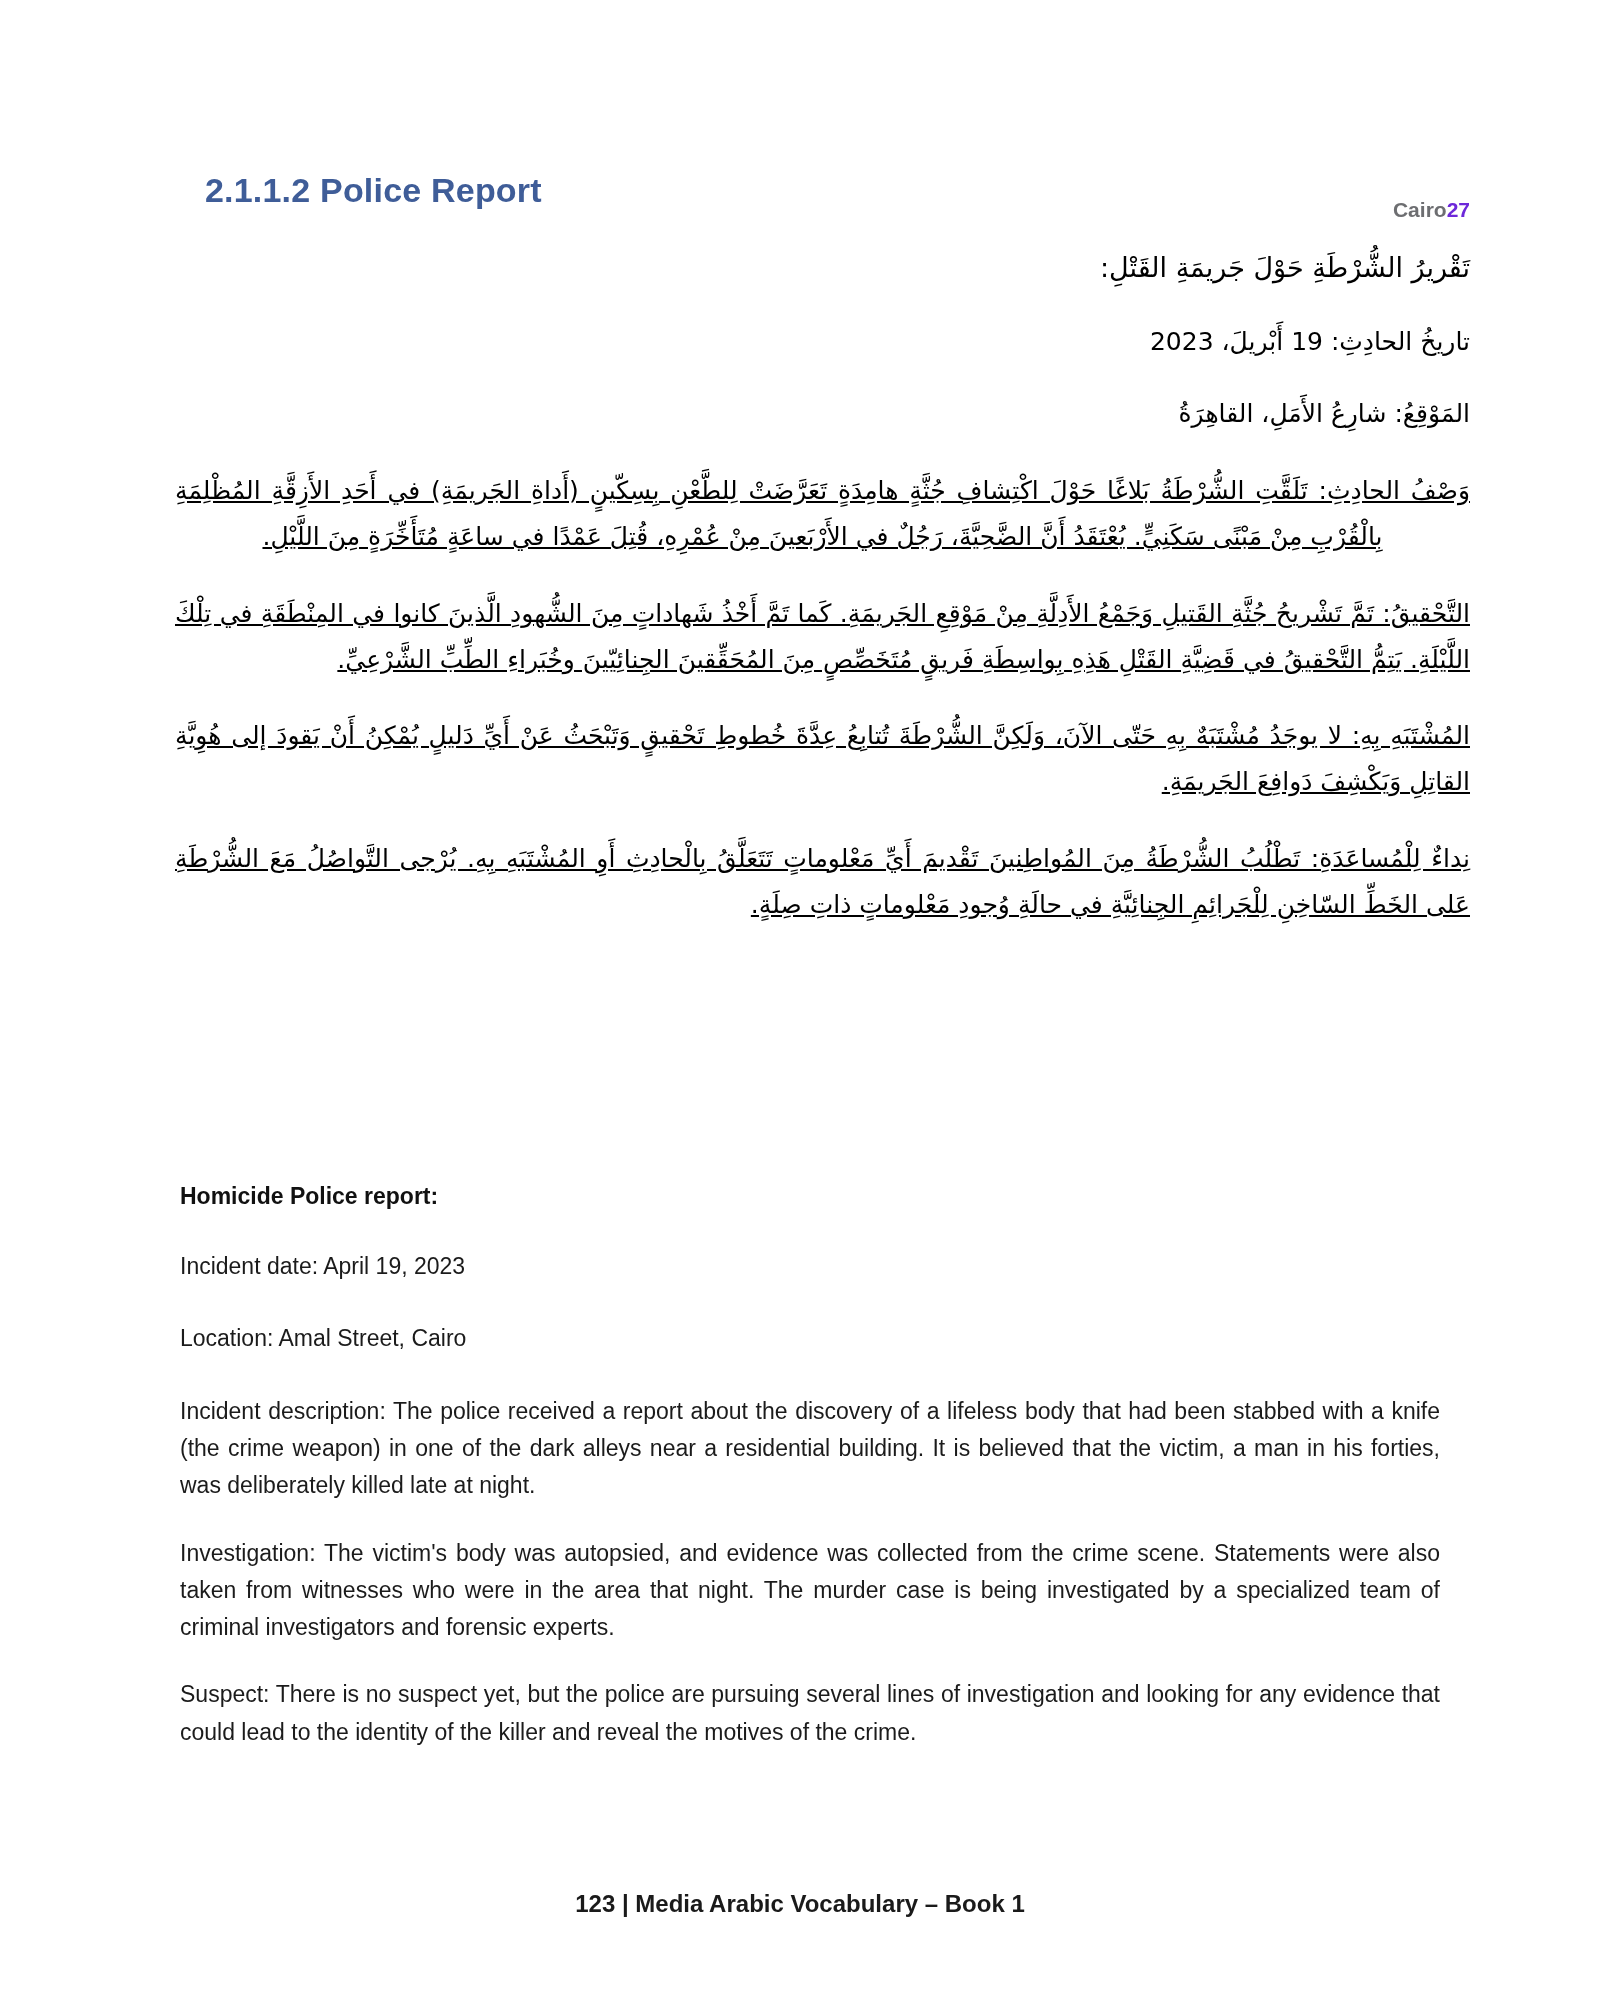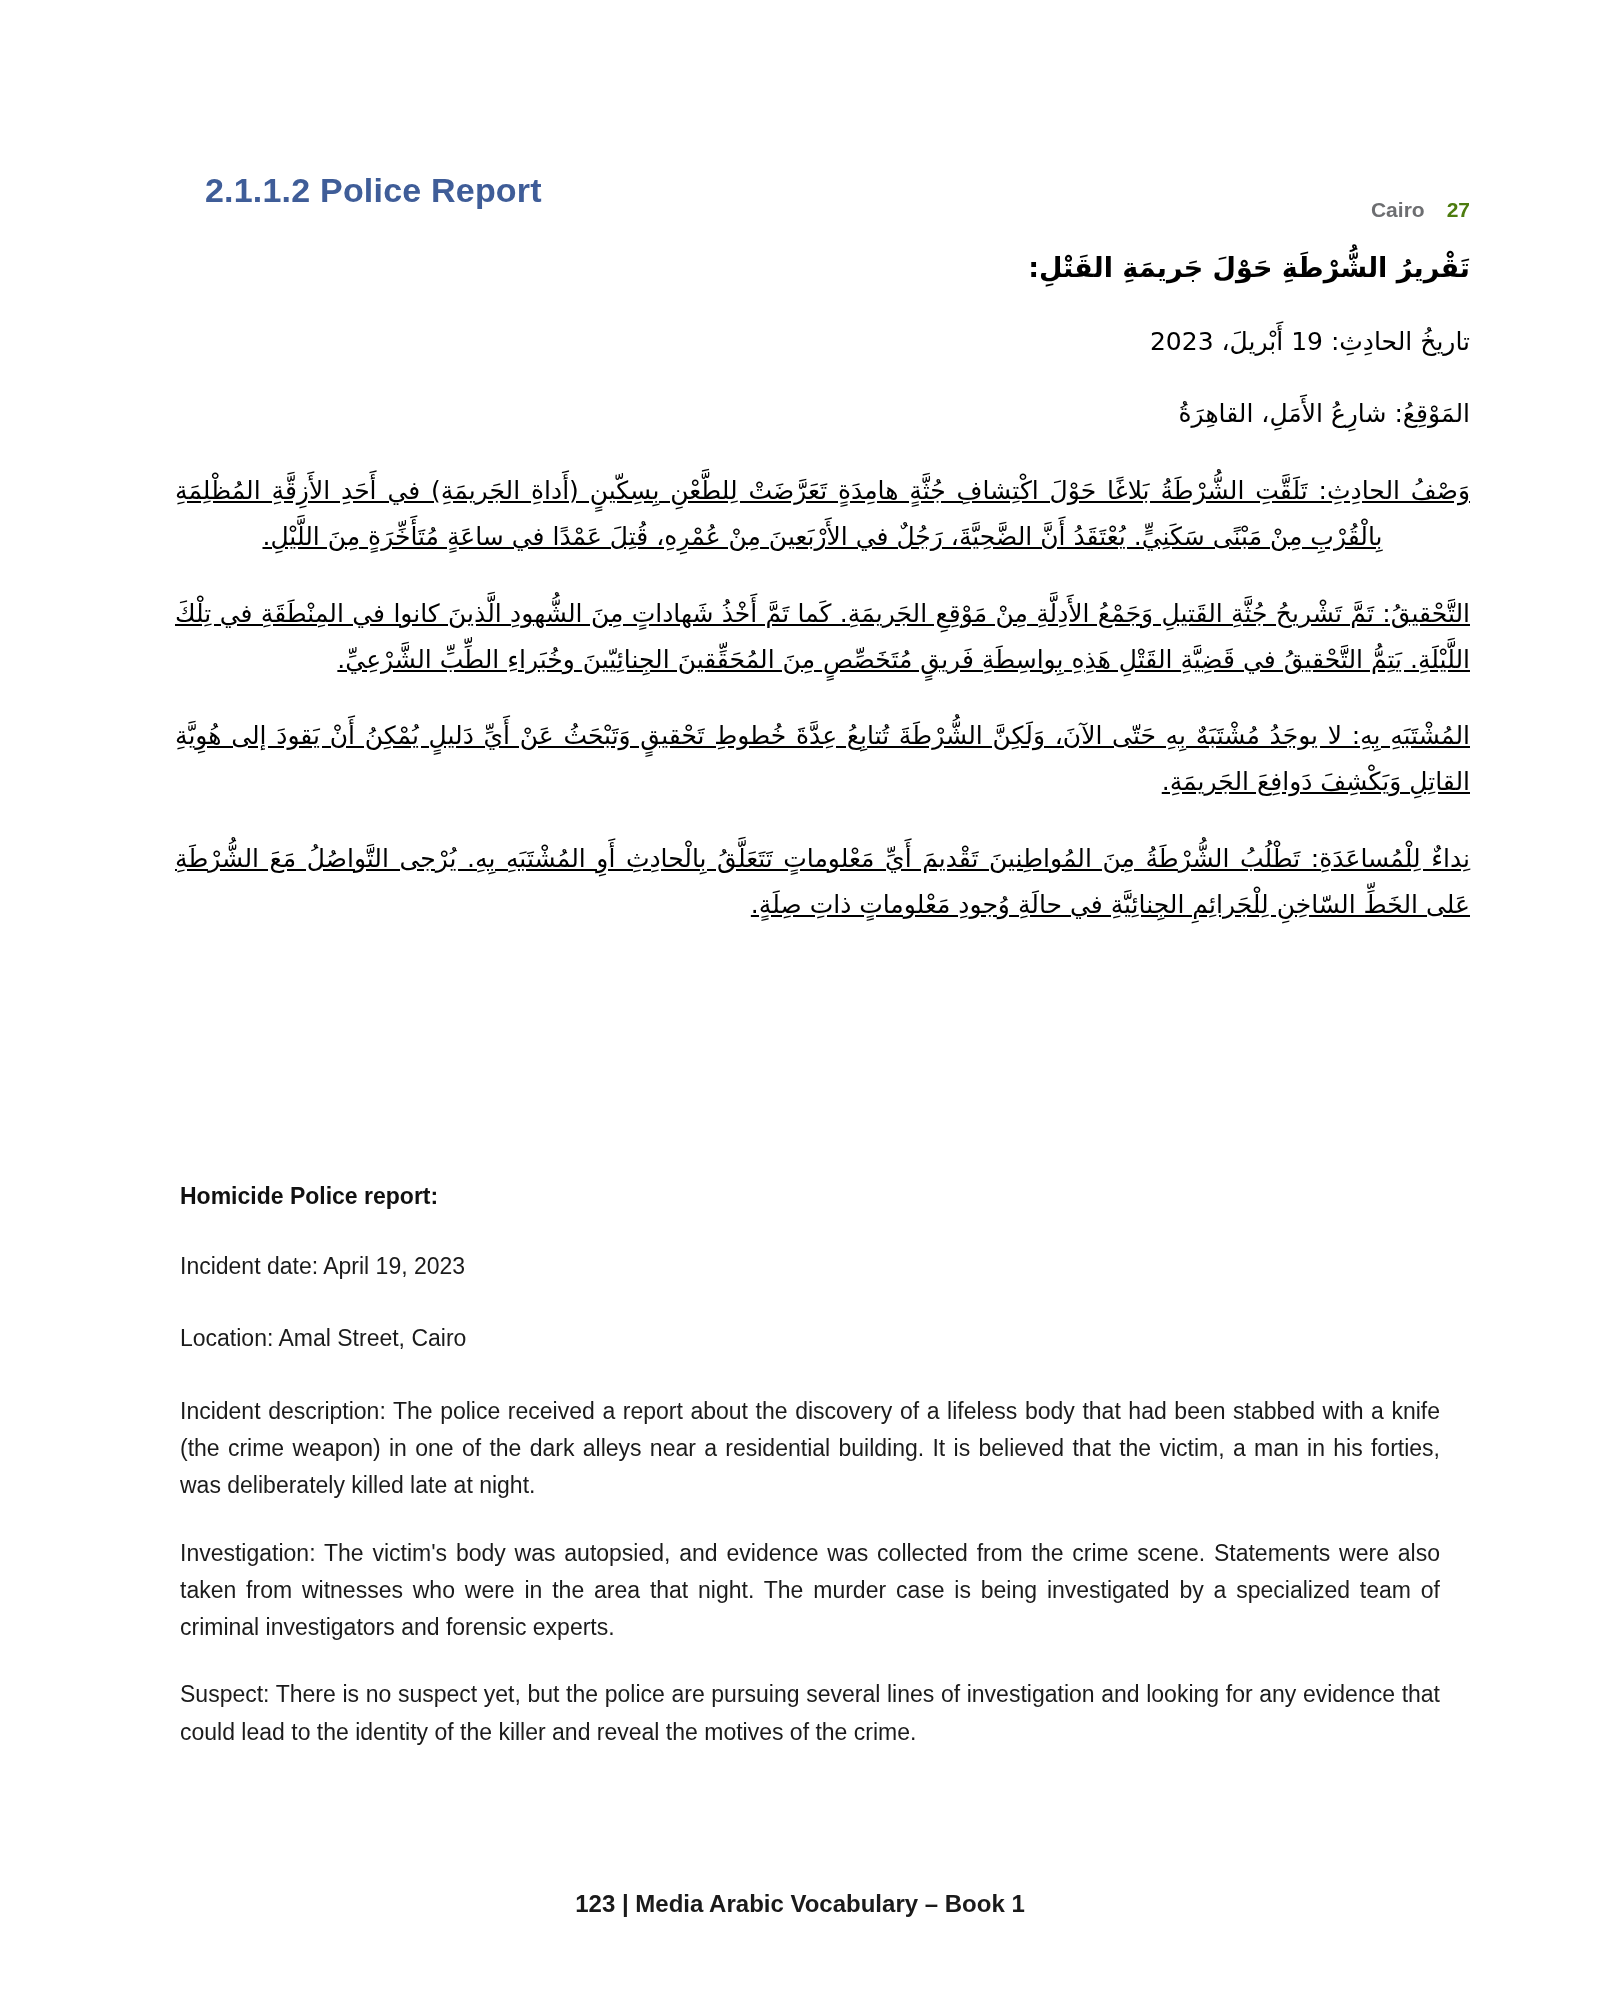--- a/index.html
+++ b/index.html
@@ -41,37 +41,37 @@
     right: 130px;
     top: 198px;
     font-size: 21px;
     font-weight: bold;
     white-space: nowrap;
   }
   .track-word {
     color: #6d6e71;
   }
   .track-number {
-    color: #4d7c0f;
-    margin-left: 22px;
+    color: #6d28d9;
+    margin-left: 0;
   }
 
   
   .arabic-block {
     position: absolute;
     left: 175px;
     right: 130px;
     top: 248px;
     direction: rtl;
     text-align: right;
     font-family: "DejaVu Sans", "Liberation Sans", sans-serif;
   }
   .ar-title {
     font-size: 27px;
-    font-weight: bold;
+    font-weight: normal;
     color: #000000;
     line-height: 1.5;
     margin: 0 0 34px 0;
     text-align: right;
   }
   .ar-meta {
     font-size: 25px;
     color: #000000;
     line-height: 1.55;
     margin: 0 0 34px 0;

